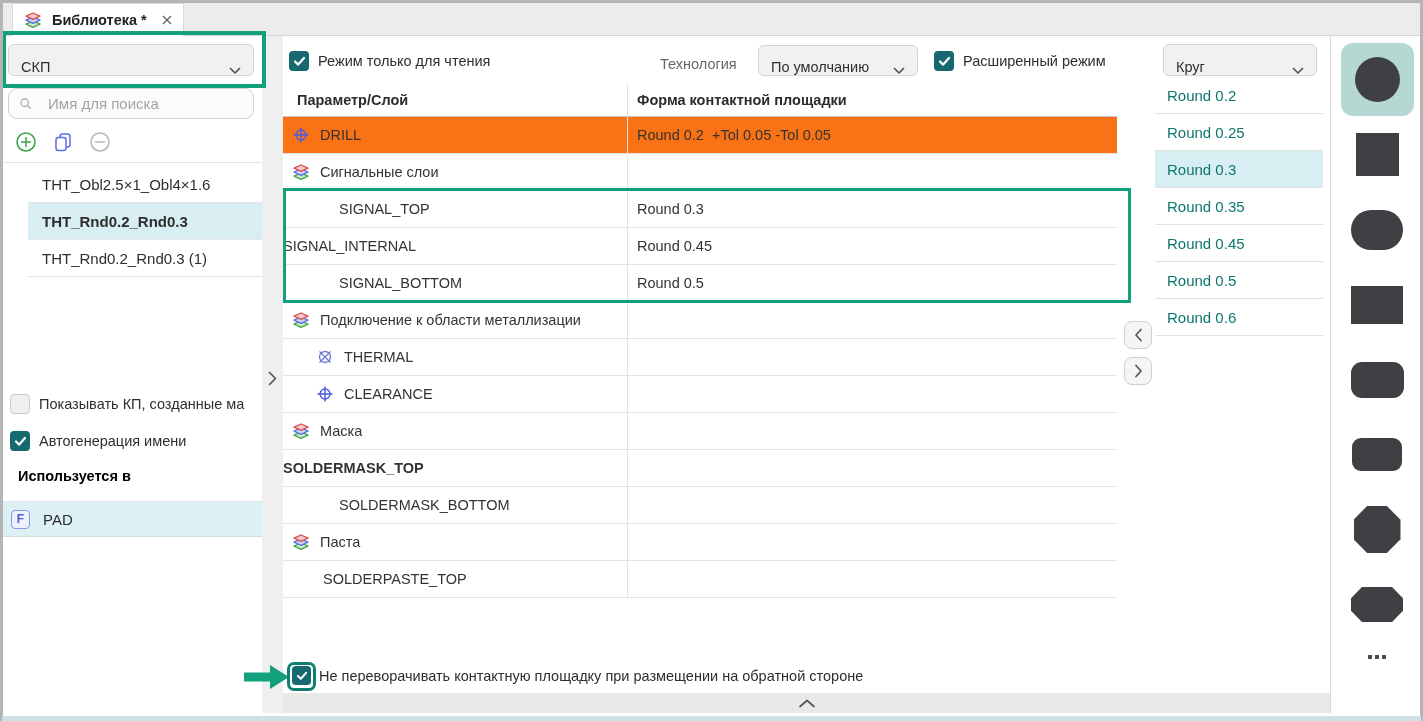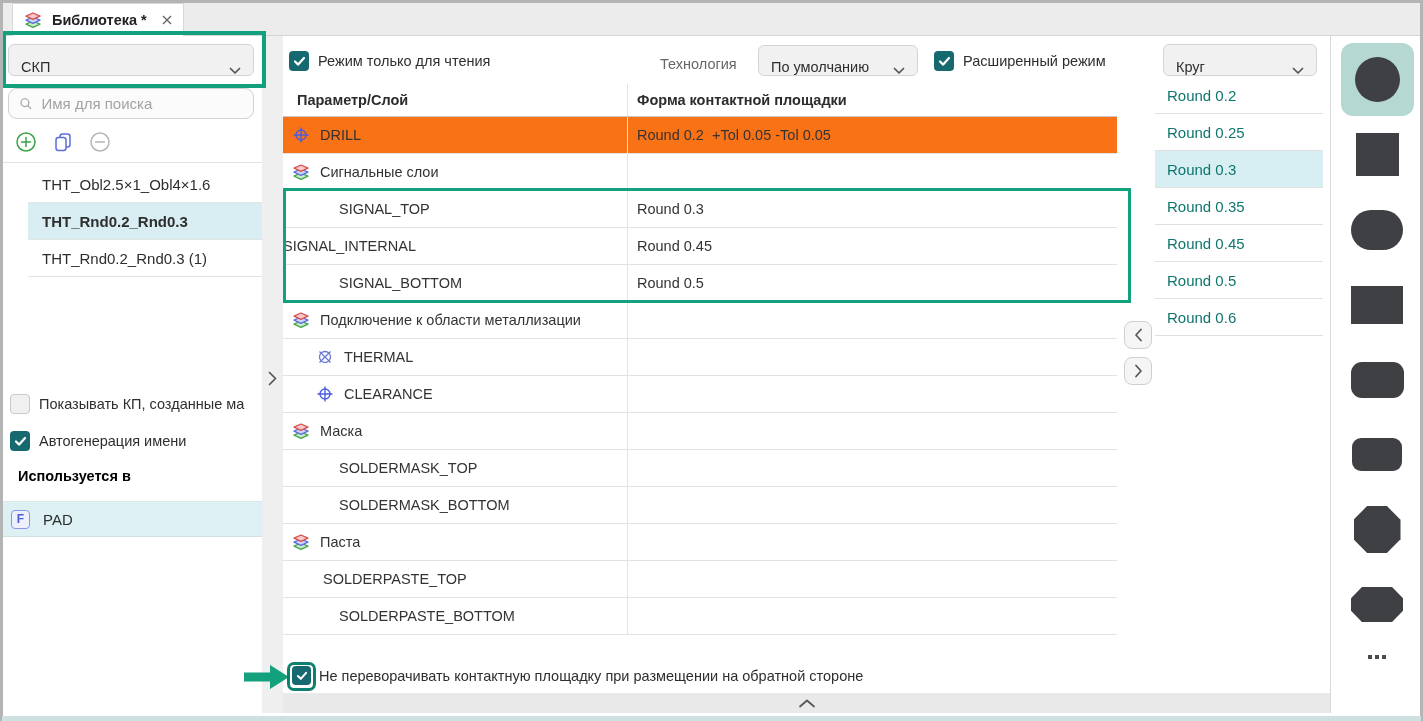--- a/index.html
+++ b/index.html
@@ -18,21 +18,21 @@
   .tab-title { font-size:14.5px; font-weight:bold; color:#222; flex:1; }
   .tab-close { display:flex; align-items:center; cursor:default; }
 
   
   .sidebar { position:absolute; left:0; top:36px; width:262px; height:677px; background:#fff; }
   .select { background:#f1f1f1; border:1px solid #d4d4d4; border-radius:6px; display:flex; align-items:flex-end;
             padding:0 12px; font-size:14.5px; color:#2e2e2e; }
   .select .sel-val { flex:1; }
   #lib-select { position:absolute; left:8px; top:8px; width:246px; height:32px; }
   .searchbox { position:absolute; left:8px; top:52px; width:246px; height:31px; border:1px solid #d0d0d0;
-               border-radius:9px; background:#fbfbfb; display:flex; align-items:center; padding:8px 10px; gap:9px; }
+               border-radius:9px; background:#fbfbfb; display:flex; align-items:center; padding:8px 10px; gap:16px; }
   .searchbox input { border:none; outline:none; background:transparent; font-family:inherit; font-size:15px; color:#333; width:100%; }
   .searchbox input::placeholder { color:#a3a3a3; }
   .side-toolbar { position:absolute; left:14px; top:94px; display:flex; gap:13px; align-items:center; }
   .tool-btn { width:24px; height:24px; display:flex; align-items:center; justify-content:center; background:none; border:none; }
   .side-div { position:absolute; left:0; top:126px; width:262px; height:1px; background:#e2e2e2; }
   .pad-list { position:absolute; left:0; top:130px; width:262px; }
   .pad-item { height:37px; display:flex; align-items:center; padding:0 14px; font-size:15px; border-bottom:1px solid #e3e3e3;margin-left:28px; }
   .pad-item.selected { background:#d9eef3; font-weight:bold; }
   .cb { width:20px; height:20px; border-radius:4px; display:inline-flex; align-items:center; justify-content:center; flex:none; }
   .cb.checked { background:#176970; }
@@ -354,21 +354,21 @@
       <path d="M3 6.2 L10 3 L17 6.2 L10 9.4 Z" fill="#f6caca" stroke="#d64f4f"></path>
     </g>
   </svg>
 </span>
             <span>Маска</span>
           </div>
           <div class="tcell c2"></div>
         </div>
 
         <div class="trow">
-          <div class="tcell c1" style="padding-left: 56px;">
+          <div class="tcell c1" style=" font-weight: bold;">
 
             <span>SOLDERMASK_TOP</span>
           </div>
           <div class="tcell c2"></div>
         </div>
 
         <div class="trow">
           <div class="tcell c1" style="padding-left: 56px;">
 
             <span>SOLDERMASK_BOTTOM</span>
@@ -393,27 +393,20 @@
         </div>
 
         <div class="trow">
           <div class="tcell c1" style="padding-left: 40px;">
 
             <span>SOLDERPASTE_TOP</span>
           </div>
           <div class="tcell c2"></div>
         </div>
 
-        <div class="trow">
-          <div class="tcell c1" style="padding-left: 56px;">
-
-            <span>SOLDERPASTE_BOTTOM</span>
-          </div>
-          <div class="tcell c2"></div>
-        </div>
       </div>
   </div>
 
   <div class="anno-box" id="anno-skp"></div>
   <div class="anno-box" id="anno-signal"></div>
   <svg id="anno-arrow" width="46" height="28" viewBox="0 0 46 28">
     <path d="M0 9.5 L26 9.5 L26 2 L45 14 L26 26 L26 18.5 L0 18.5 Z" fill="#13a17d"></path>
   </svg>
   <div id="anno-ring"></div>
 

